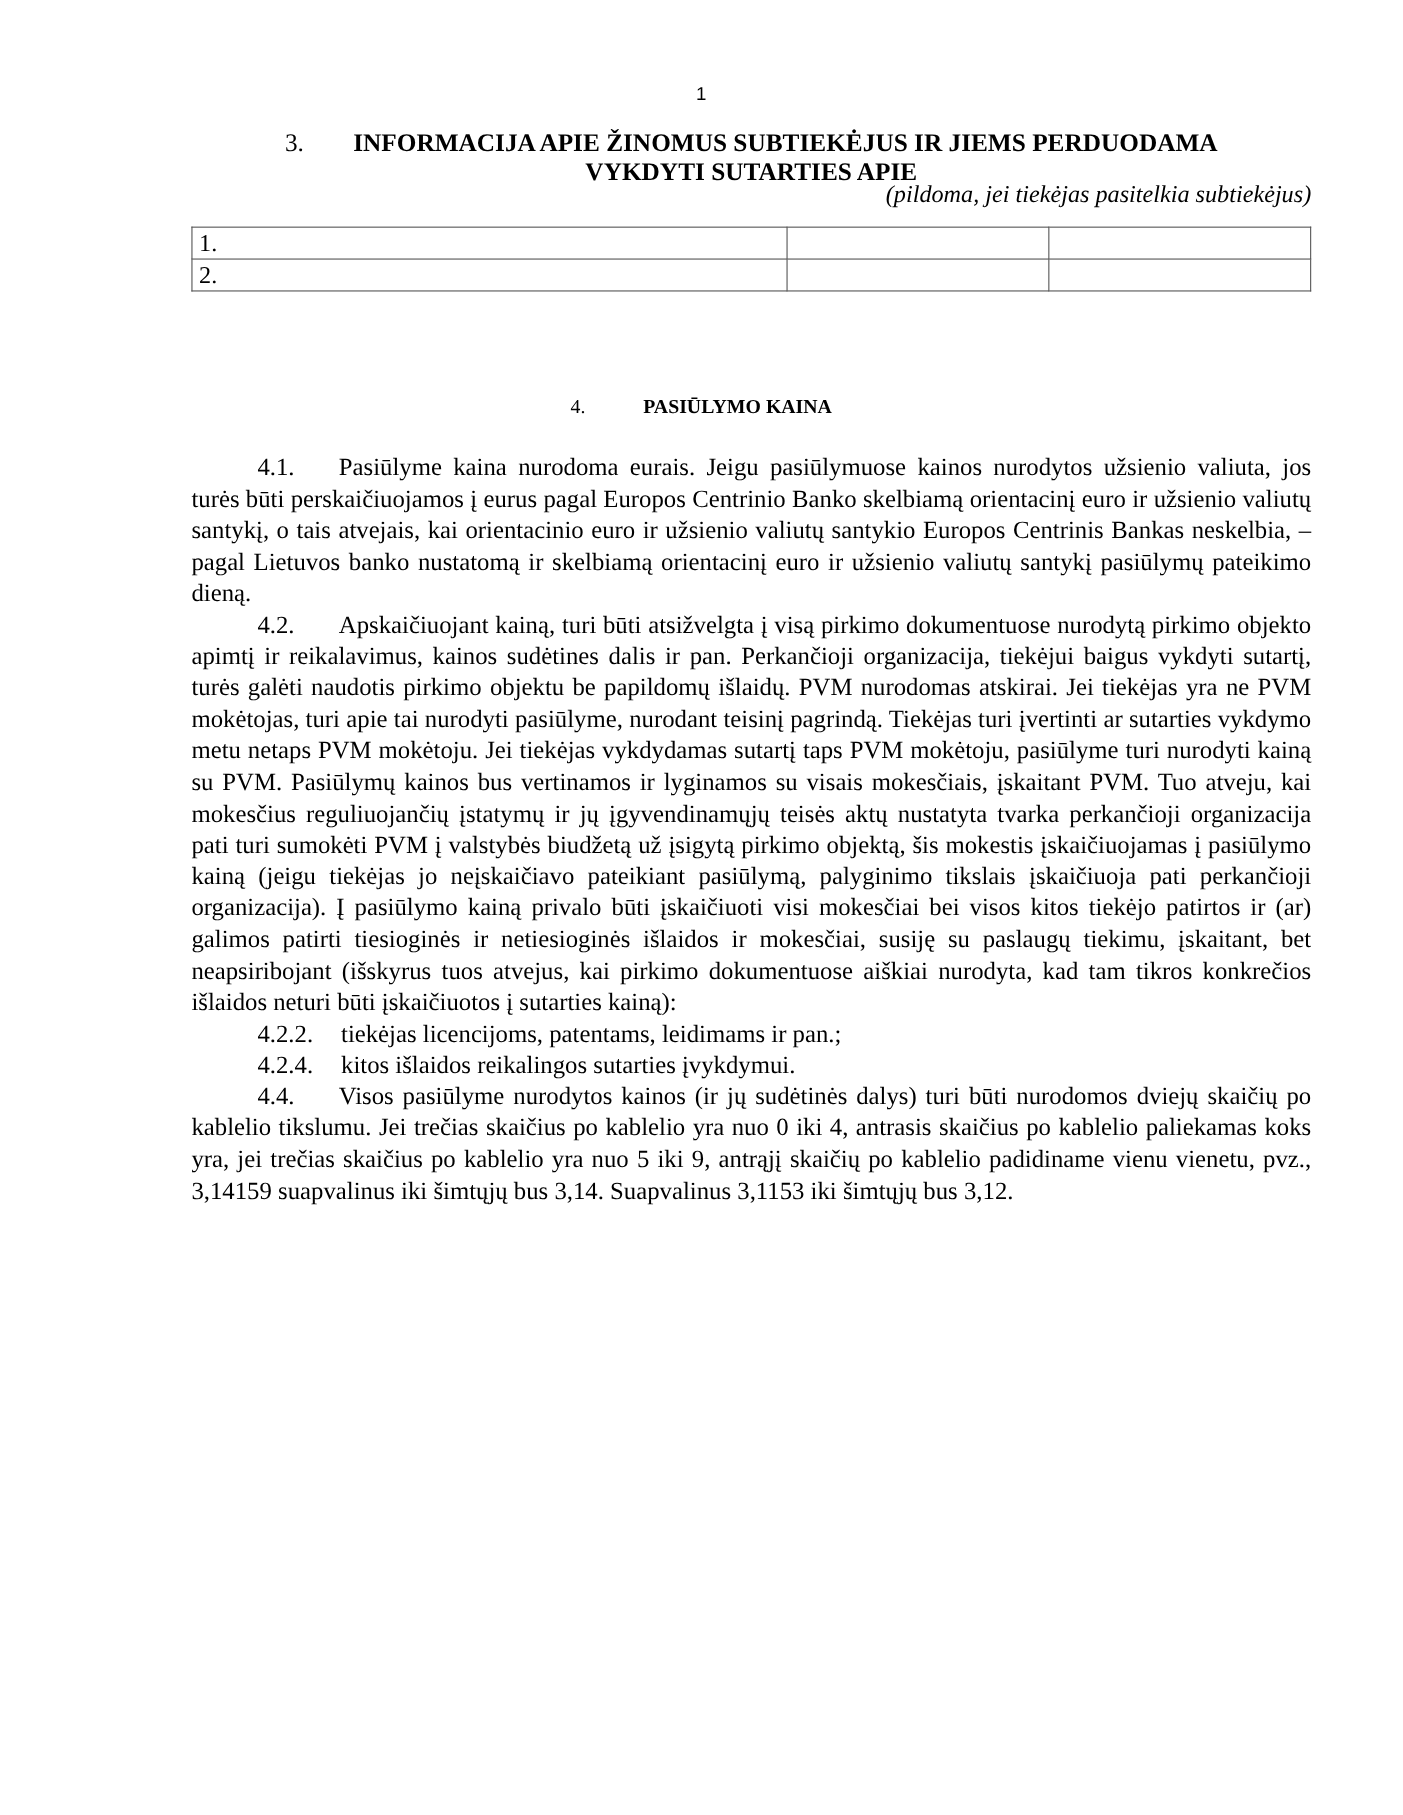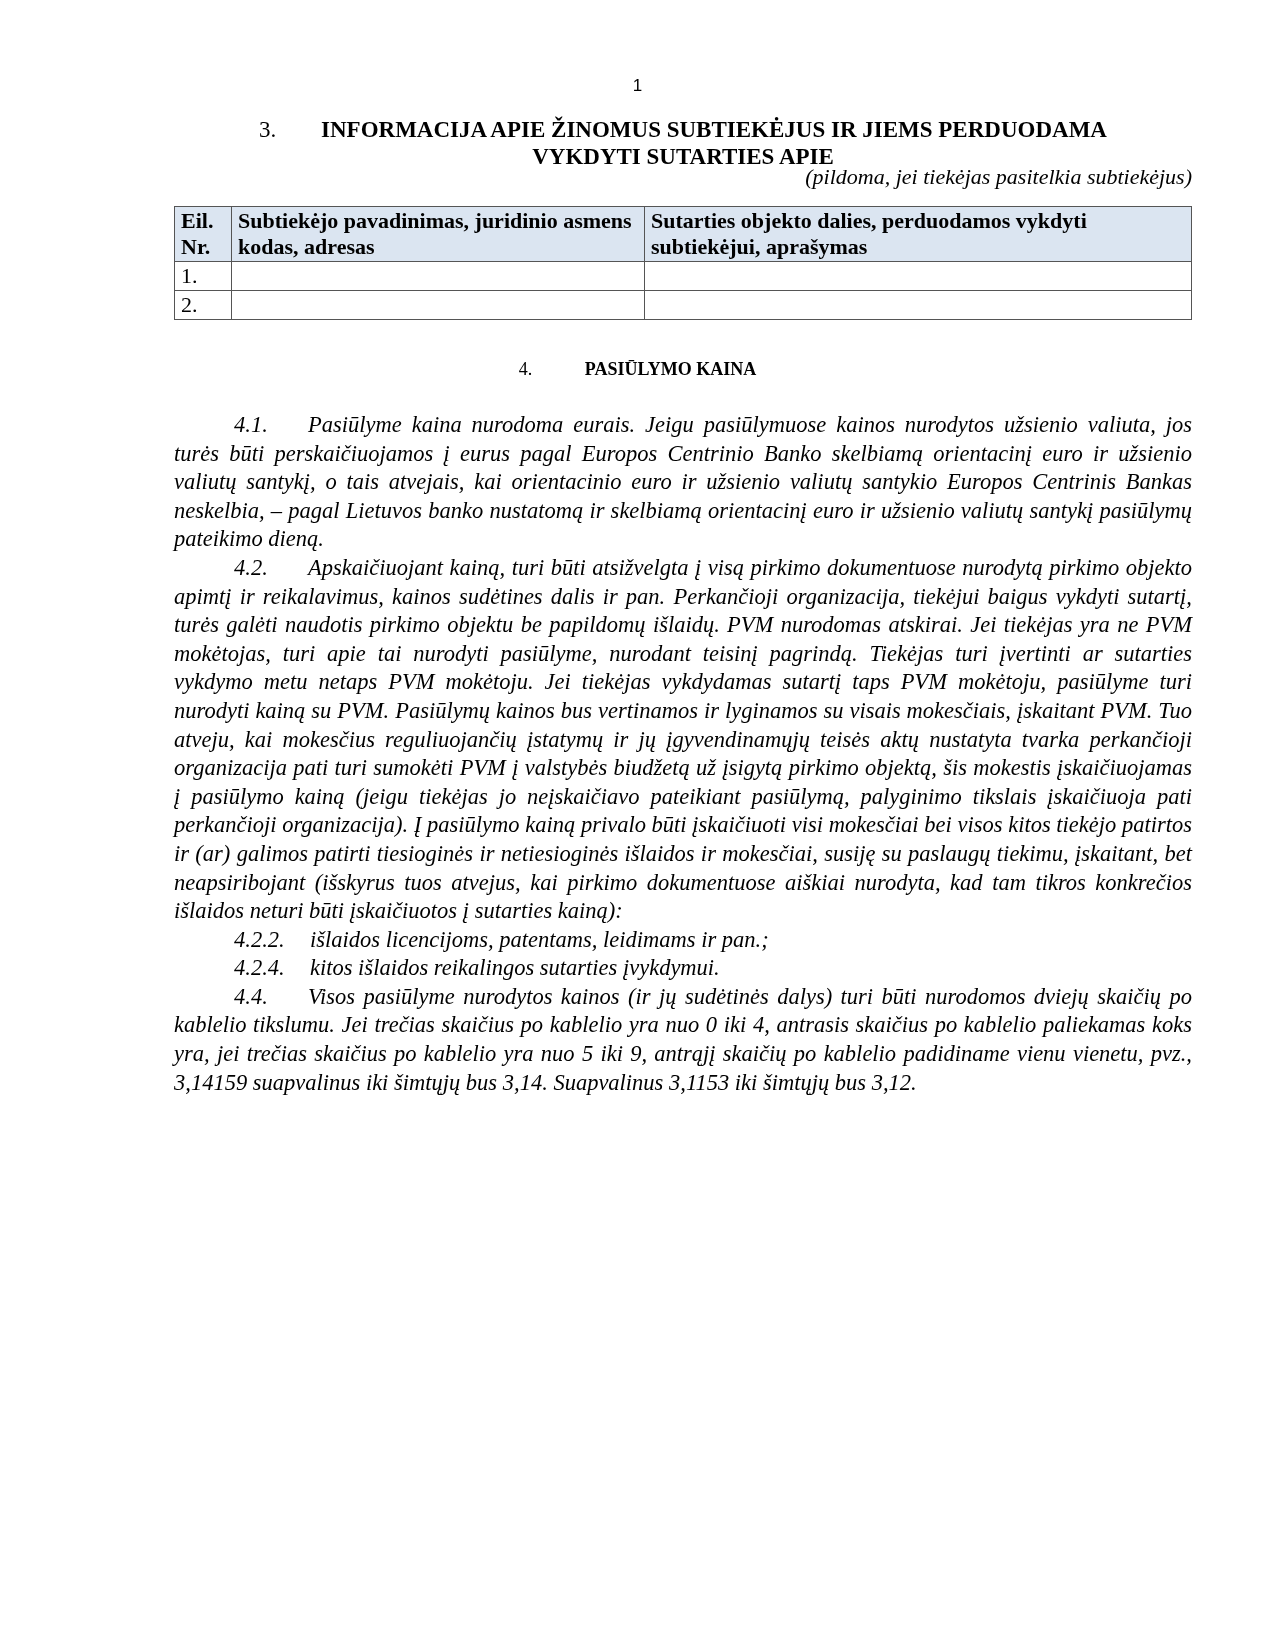--- a/index.html
+++ b/index.html
@@ -18,59 +18,54 @@
   table.subs th { background: #dbe5f1; font-weight: bold; }
   table.subs td { height: 26px; }
   .col1 { width: 44px; }
   .col2 { width: 400px; }
   .h4 { position: absolute; top: 355px; left: 0; width: 1275px; text-align: center;
         font-size: 18px; line-height: 28px; }
   .h4 .num { display: inline-block; width: 66px; text-align: left; }
   .h4 .title { font-weight: bold; }
   .body { position: absolute; top: 411px; left: 174px; width: 1018px;
           font-size: 22.5px; line-height: 28.6px; text-align: justify; }
-  .body p { margin: 0; text-indent: 60px; font-style: italic; }
+  .body p { margin: 0; text-indent: 60px; }
   .body .no { display: inline-block; text-indent: 0; width: 74px; }
   .body .no.sub { width: 76px; }
 </style>
 </head>
 <body>
 
 <div class="page-number">1</div>
 
 <div class="h3">
   <span class="num">3.</span><span>INFORMACIJA APIE ŽINOMUS SUBTIEKĖJUS IR JIEMS PERDUODAMA</span><br>
   <span>VYKDYTI SUTARTIES APIE</span>
 </div>
 
 <div class="subtitle">(pildoma, jei tiekėjas pasitelkia subtiekėjus)</div>
 
 <table class="subs">
   <tbody>
-      <tr>
-    <th class="col1">Eil. Nr.</th>
-    <th class="col2">Subtiekėjo pavadinimas, juridinio asmens kodas, adresas</th>
-    <th>Sutarties objekto dalies, perduodamos vykdyti subtiekėjui, aprašymas</th>
-  </tr>
   <tr>
     <td>1.</td>
     <td></td>
     <td></td>
   </tr>
   <tr>
     <td>2.</td>
     <td></td>
     <td></td>
   </tr>
 </tbody>
   </table>
 
 <div class="h4">
   <span class="num">4.</span><span class="title">PASIŪLYMO KAINA</span>
 </div>
 
 <div class="body">
   <p><span class="no">4.1.</span><span>Pasiūlyme kaina nurodoma eurais. Jeigu pasiūlymuose kainos nurodytos užsienio valiuta, jos turės būti perskaičiuojamos į eurus pagal Europos Centrinio Banko skelbiamą orientacinį euro ir užsienio valiutų santykį, o tais atvejais, kai orientacinio euro ir užsienio valiutų santykio Europos Centrinis Bankas neskelbia, – pagal Lietuvos banko nustatomą ir skelbiamą orientacinį euro ir užsienio valiutų santykį pasiūlymų pateikimo dieną.</span></p>
   <p><span class="no">4.2.</span><span>Apskaičiuojant kainą, turi būti atsižvelgta į visą pirkimo dokumentuose nurodytą pirkimo objekto apimtį ir reikalavimus, kainos sudėtines dalis ir pan. Perkančioji organizacija, tiekėjui baigus vykdyti sutartį, turės galėti naudotis pirkimo objektu be papildomų išlaidų. PVM nurodomas atskirai. Jei tiekėjas yra ne PVM mokėtojas, turi apie tai nurodyti pasiūlyme, nurodant teisinį pagrindą. Tiekėjas turi įvertinti ar sutarties vykdymo metu netaps PVM mokėtoju. Jei tiekėjas vykdydamas sutartį taps PVM mokėtoju, pasiūlyme turi nurodyti kainą su PVM. Pasiūlymų kainos bus vertinamos ir lyginamos su visais mokesčiais, įskaitant PVM. Tuo atveju, kai mokesčius reguliuojančių įstatymų ir jų įgyvendinamųjų teisės aktų nustatyta tvarka perkančioji organizacija pati turi sumokėti PVM į valstybės biudžetą už įsigytą pirkimo objektą, šis mokestis įskaičiuojamas į pasiūlymo kainą (jeigu tiekėjas jo neįskaičiavo pateikiant pasiūlymą, palyginimo tikslais įskaičiuoja pati perkančioji organizacija). Į pasiūlymo kainą privalo būti įskaičiuoti visi mokesčiai bei visos kitos tiekėjo patirtos ir (ar) galimos patirti tiesioginės ir netiesioginės išlaidos ir mokesčiai, susiję su paslaugų tiekimu, įskaitant, bet neapsiribojant (išskyrus tuos atvejus, kai pirkimo dokumentuose aiškiai nurodyta, kad tam tikros konkrečios išlaidos neturi būti įskaičiuotos į sutarties kainą):</span></p>
-  <p><span class="no sub">4.2.2.</span><span>išlaidos licencijoms, patentams, leidimams ir pan.;</span></p>
+  <p><span class="no sub">4.2.2.</span><span>tiekėjas licencijoms, patentams, leidimams ir pan.;</span></p>
   <p><span class="no sub">4.2.4.</span><span>kitos išlaidos reikalingos sutarties įvykdymui.</span></p>
   <p><span class="no">4.4.</span><span>Visos pasiūlyme nurodytos kainos (ir jų sudėtinės dalys) turi būti nurodomos dviejų skaičių po kablelio tikslumu. Jei trečias skaičius po kablelio yra nuo 0 iki 4, antrasis skaičius po kablelio paliekamas koks yra, jei trečias skaičius po kablelio yra nuo 5 iki 9, antrąjį skaičių po kablelio padidiname vienu vienetu, pvz., 3,14159 suapvalinus iki šimtųjų bus 3,14. Suapvalinus 3,1153 iki šimtųjų bus 3,12.</span></p>
 </div>
 
 </body></html>

